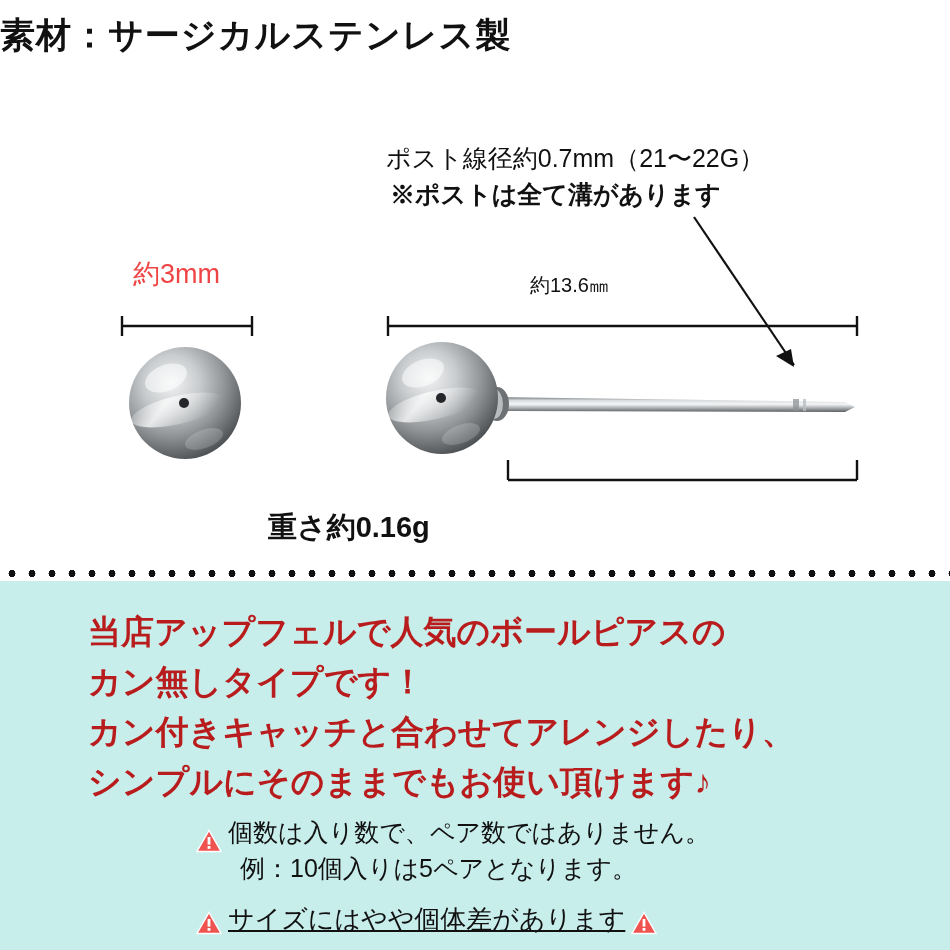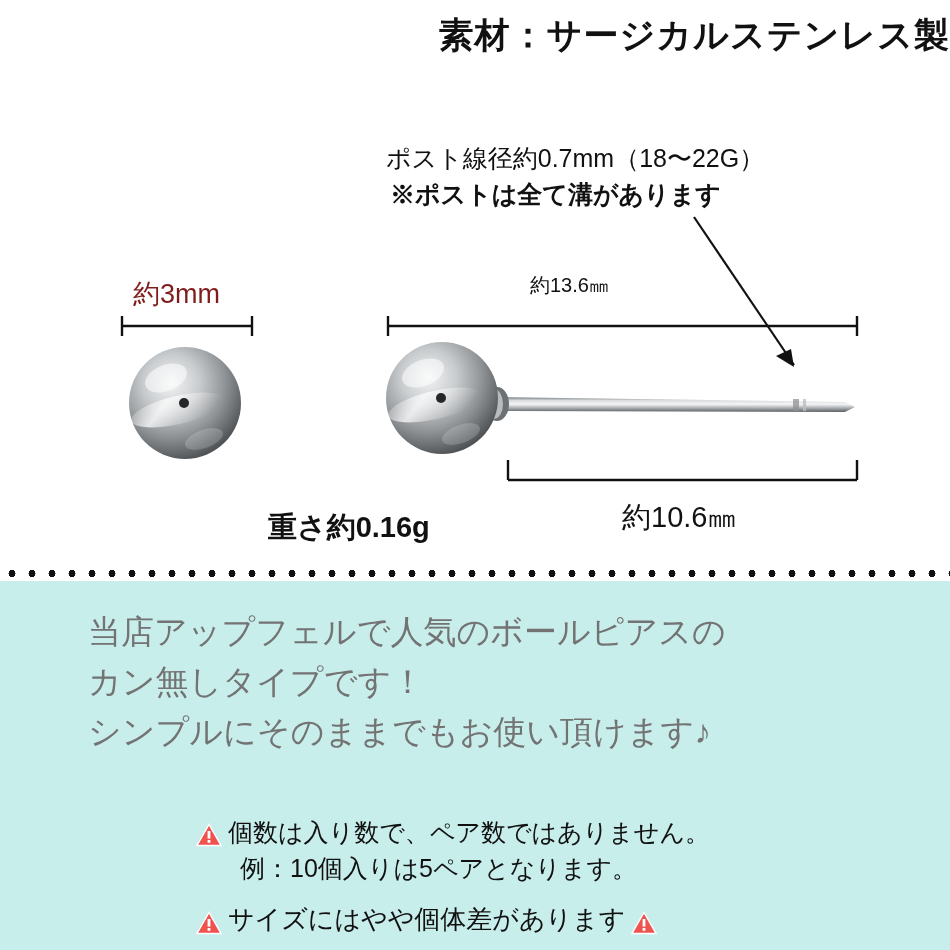--- a/index.html
+++ b/index.html
@@ -24,21 +24,21 @@
     width: 950px;
     height: 572px;
     background: #ffffff;
   }
 
   .material-title {
     position: absolute;
     left: 0;
     top: 12px;
     width: 950px;
-    text-align: right;
+    text-align: left;
     font-size: 35px;
     font-weight: bold;
     letter-spacing: 1px;
     color: #111111;
     white-space: nowrap;
   }
 
   
   .post-note {
     position: absolute;
@@ -62,23 +62,22 @@
     width: 130px;
     height: 175px;
   }
 
   
   .label-3mm {
     position: absolute;
     left: 133px;
     top: 256px;
     font-size: 27px;
-    color: #7f1d1d;
-    white-space: nowrap;
-    margin-top: 20px;
+    color: #ef4444;
+    white-space: nowrap;
   }
   .dim-3mm {
     position: absolute;
     left: 118px;
     top: 312px;
     width: 138px;
     height: 26px;
   }
 
   .ball-small {
@@ -169,37 +168,37 @@
     height: 369px;
     background: #c8eeec;
   }
 
   .desc-main {
     position: absolute;
     left: 88px;
     top: 26px;
     font-size: 33px;
     line-height: 1.52;
-    color: #737373;
-    font-weight: 400;
+    color: #b91c1c;
+    font-weight: 700;
     white-space: nowrap;
   }
 
   .note-block {
     position: absolute;
     left: 196px;
     top: 233px;
     font-size: 25px;
     line-height: 1.45;
     color: #111111;
     white-space: nowrap;
   }
   .note-row {
     display: flex;
-    align-items: center;
+    align-items: flex-end;
   }
   .note-row .txt {
     margin-left: 6px;
   }
   .note-indent {
     margin-left: 44px;
   }
 
   .note-size {
     position: absolute;
@@ -207,39 +206,40 @@
     top: 322px;
     font-size: 26px;
     line-height: 1.3;
     color: #111111;
     white-space: nowrap;
     display: flex;
     align-items: center;
   }
   .note-size .txt {
     margin: 0 6px;
+    text-decoration: underline;
   }
 
   .warn-icon {
     display: inline-block;
     width: 26px;
     height: 24px;
     position: relative;
     top: 3px;
   }
 </style>
 </head>
 <body>
 
 <div class="spec-panel">
 
   <div class="material-title">素材：サージカルステンレス製</div>
 
   <div class="post-note">
-    <div>ポスト線径約0.7mm（18〜22G）</div>
+    <div>ポスト線径約0.7mm（21〜22G）</div>
     <div class="line2">※ポストは全て溝があります</div>
   </div>
 
   <svg class="leader-arrow" viewBox="0 0 130 175">
     <path d="M4 2 L104 150" stroke="#111111" stroke-width="2.2" fill="none"></path>
     <path d="M104 152 L86 141 L101 134 Z" fill="#111111"></path>
   </svg>
 
   <div class="label-3mm">約3mm</div>
 
@@ -320,32 +320,32 @@
     <circle cx="56" cy="58" r="5" fill="#24262a"></circle>
     <ellipse cx="76" cy="94" rx="20" ry="9" fill="#ffffff" opacity="0.18" transform="rotate(-20 76 94)"></ellipse>
   </svg>
 
   <svg class="dim-106" viewBox="0 0 355 26">
     <line x1="3" y1="2" x2="3" y2="22" stroke="#111111" stroke-width="2.4"></line>
     <line x1="352" y1="2" x2="352" y2="22" stroke="#111111" stroke-width="2.4"></line>
     <line x1="3" y1="22" x2="352" y2="22" stroke="#111111" stroke-width="2.4"></line>
   </svg>
 
-  <div class="label-106">約10.6㎜</div>
 </div>
 
 <div class="divider">
   <div class="dots"></div>
 </div>
 
 <div class="desc-panel">
 
   <div class="desc-main">
     <div>当店アップフェルで人気のボールピアスの</div>
     <div>カン無しタイプです！</div>
+    <div>カン付きキャッチと合わせてアレンジしたり、</div>
     <div>シンプルにそのままでもお使い頂けます♪</div>
   </div>
 
   <div class="note-block">
     <div class="note-row">
       <svg class="warn-icon" viewBox="0 0 26 24">
         <path d="M13 1.5 L25 22.5 L1 22.5 Z" fill="#ef5350" stroke="#ffffff" stroke-width="1.4"></path>
         <rect x="11.6" y="8" width="2.8" height="7.6" fill="#ffffff"></rect>
         <rect x="11.6" y="17" width="2.8" height="2.8" fill="#ffffff"></rect>
       </svg>

